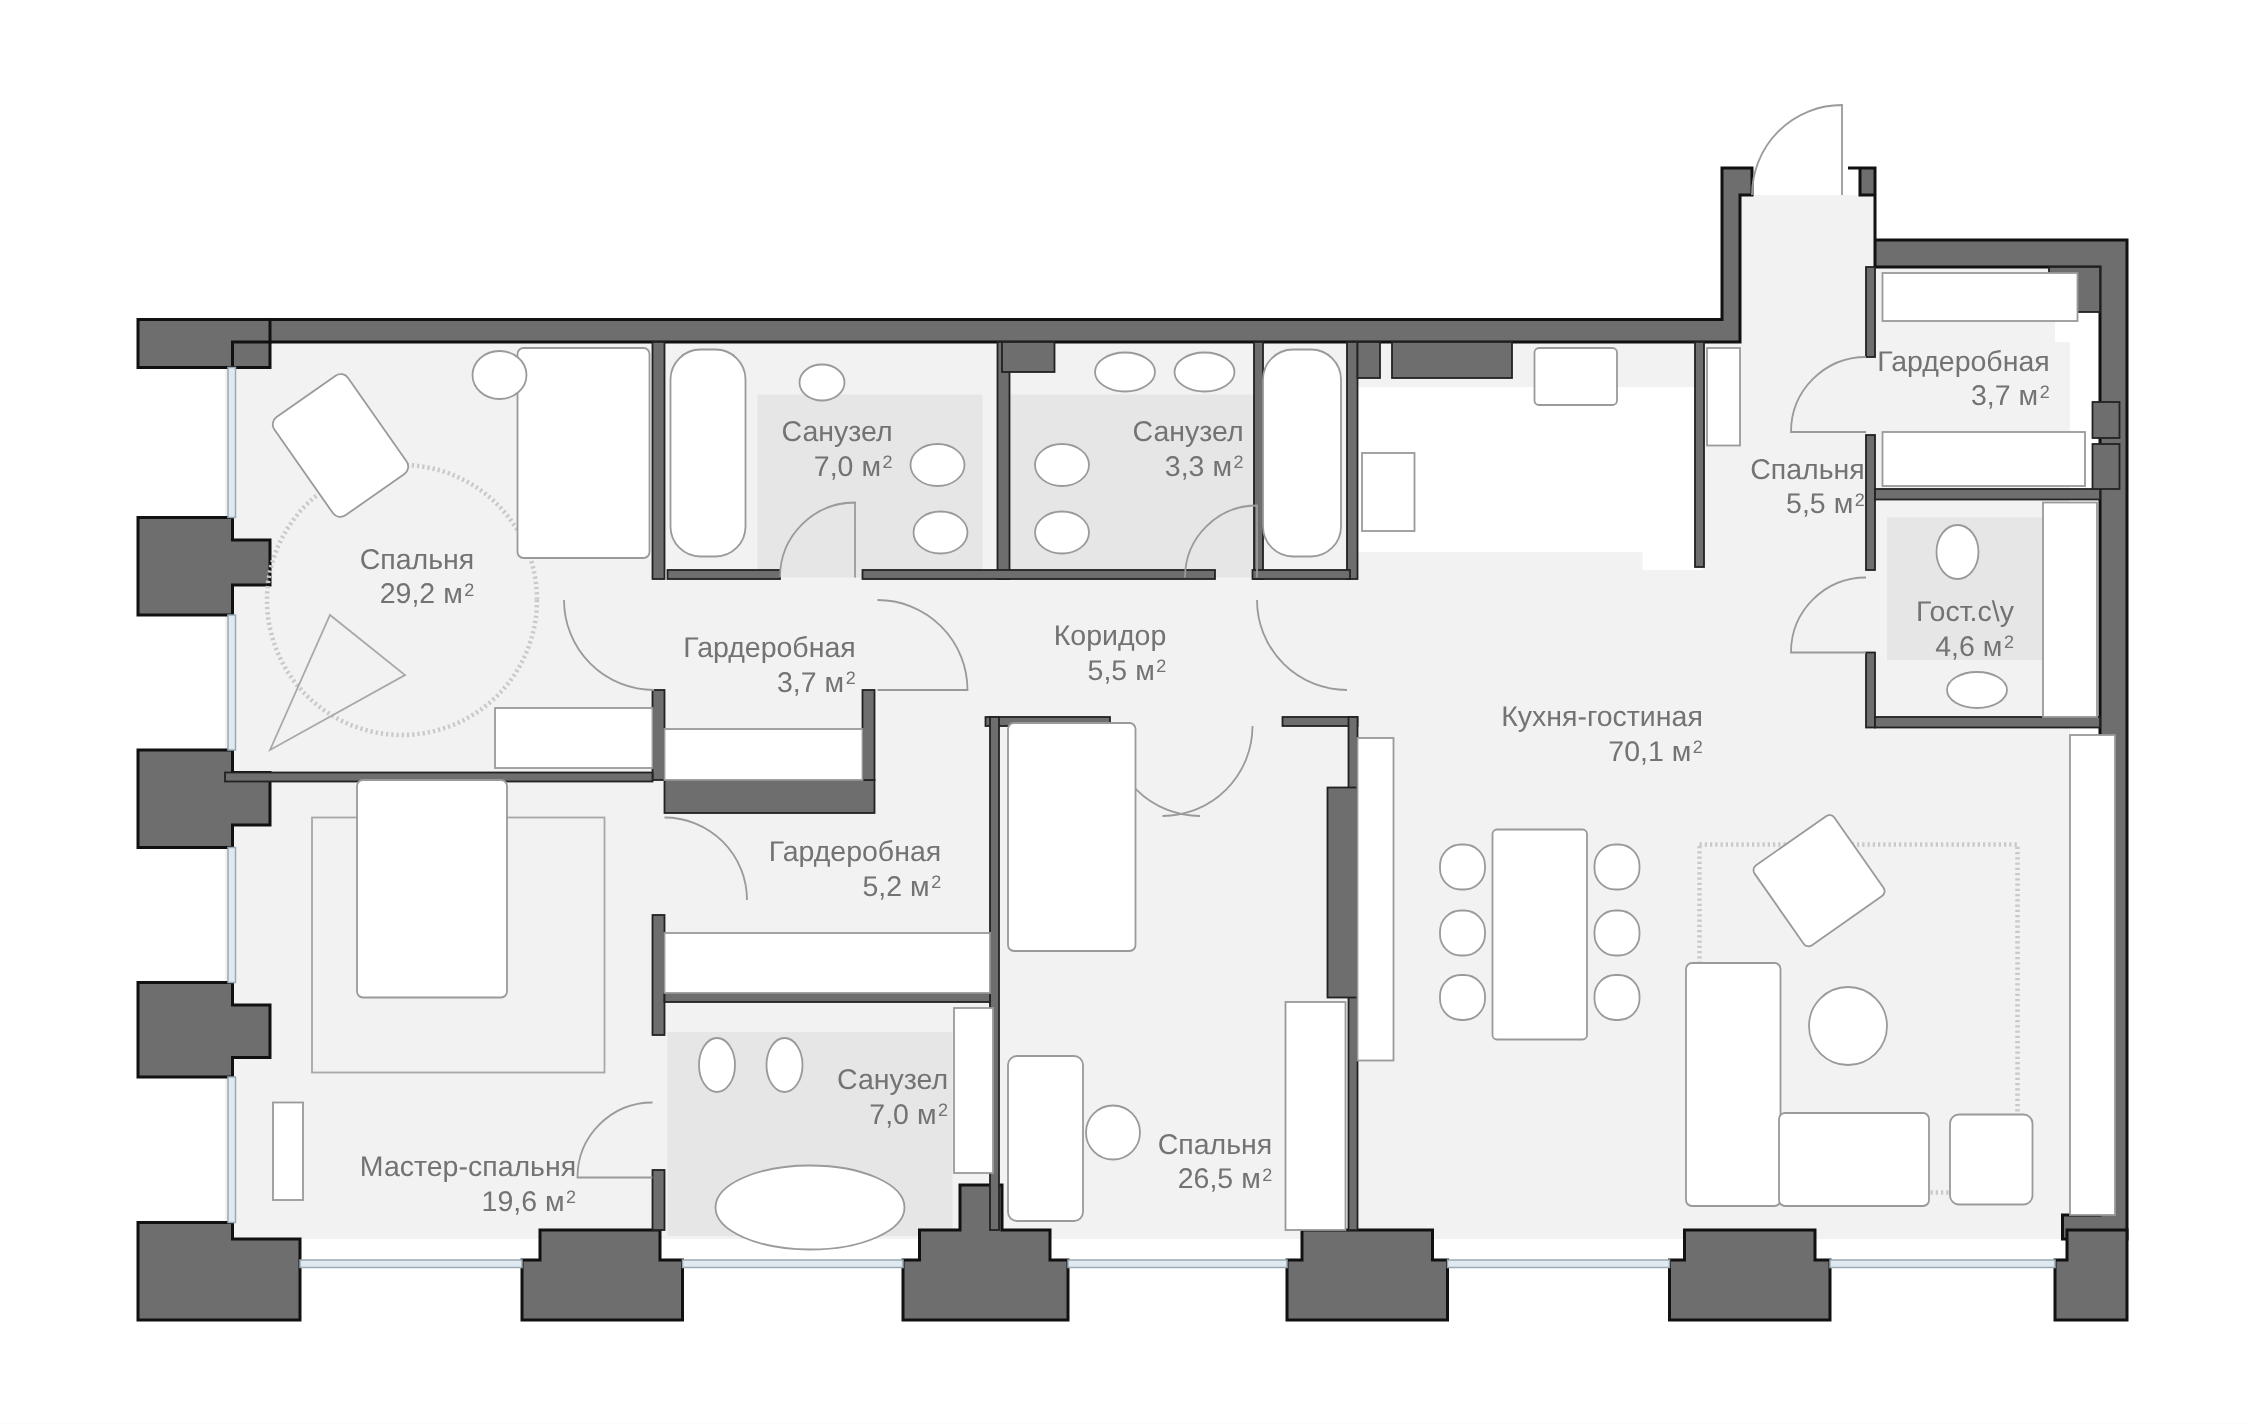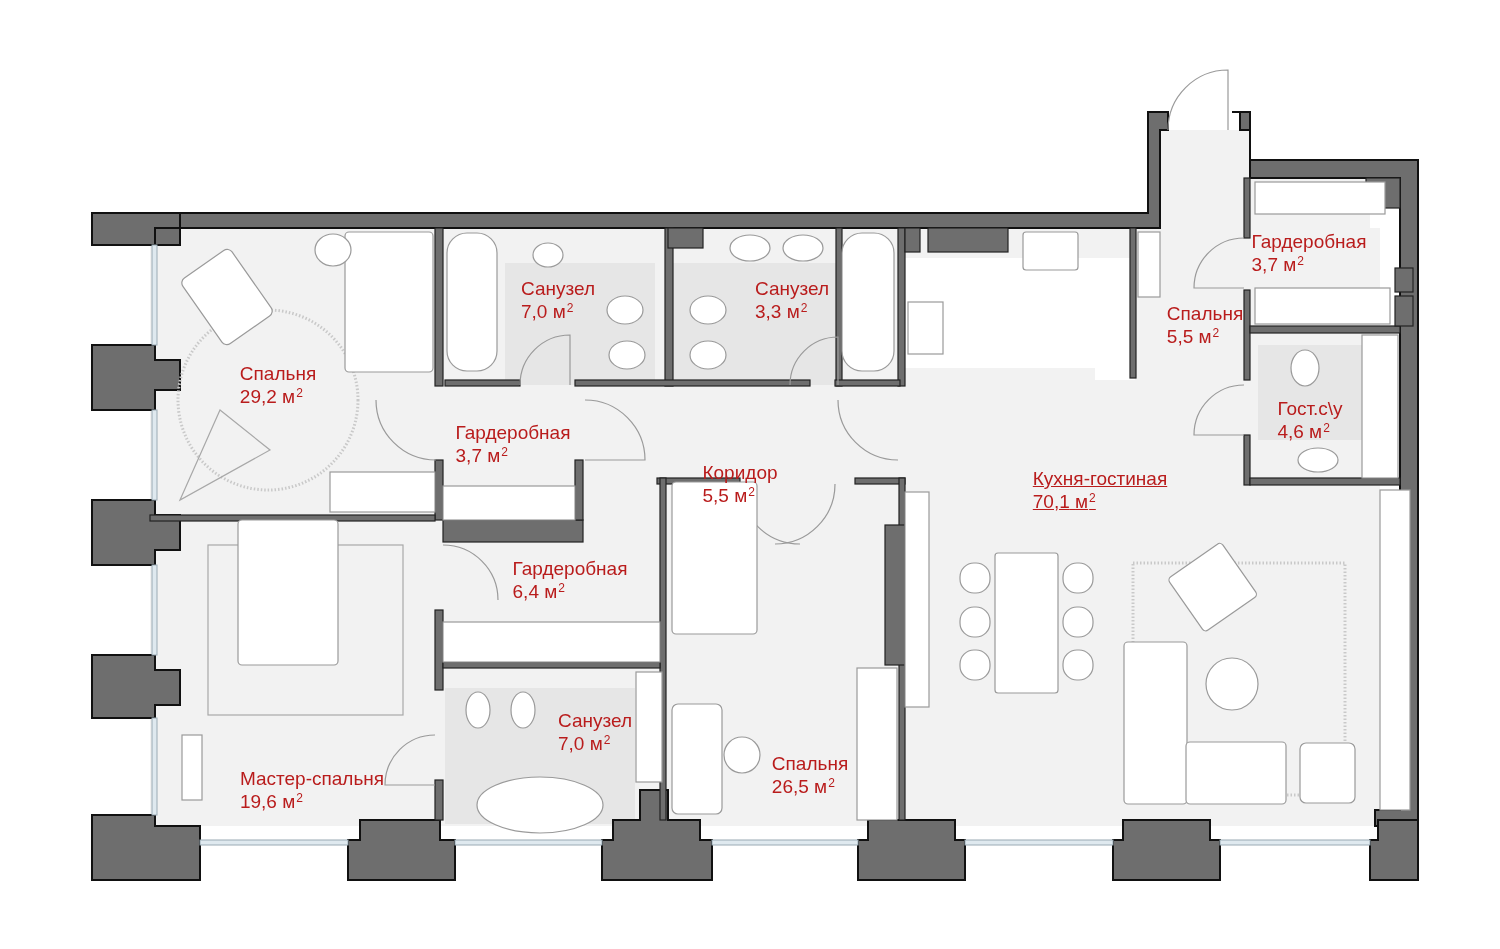--- a/index.html
+++ b/index.html
@@ -8,21 +8,21 @@
   .floor { fill:#f2f2f2; }
   .tile { fill:#e6e6e6; }
   .white { fill:#ffffff; }
   .wall { fill:#6e6e6e; stroke:#111111; stroke-width:2; }
   .iwall { fill:#6e6e6e; stroke:#222222; stroke-width:1.2; }
   .furn { fill:#ffffff; stroke:#9a9a9a; stroke-width:1.2; }
   .line { fill:none; stroke:#a8a8a8; stroke-width:1.2; }
   .door { fill:none; stroke:#9a9a9a; stroke-width:1.2; }
   .window { fill:#dfe9ef; stroke:#9aaab4; stroke-width:1; }
   .rug { fill:none; stroke:#c9c9c9; stroke-width:3; stroke-dasharray:1.5 2; }
-  .label { position:absolute; text-align:left; color:#b91c1c; font-size:19px; line-height:23px; transform:translateX(-50%); white-space:nowrap; }
+  .label { position:absolute; text-align:right; color:#737373; font-size:19px; line-height:23px; transform:translateX(-50%); white-space:nowrap; }
   .label sup { font-size:12px; vertical-align:top; position:relative; top:-3px; margin-left:1px; }
 </style>
 </head>
 <body>
 
 <svg id="plan" viewBox="0 0 1500 949" xmlns="http://www.w3.org/2000/svg">
 
   <g>
     <rect class="floor" x="150" y="228" width="1230" height="598"></rect>
     <rect class="floor" x="1160" y="130" width="90" height="110"></rect>
@@ -189,43 +189,43 @@
   <div><span>7,0</span> <span>м</span><sup>2</sup></div>
 </div>
 <div class="label" style="left:792px;top:277px;">
   <div>Санузел</div>
   <div><span>3,3</span> <span>м</span><sup>2</sup></div>
 </div>
 <div class="label" style="left:513px;top:421px;">
   <div>Гардеробная</div>
   <div><span>3,7</span> <span>м</span><sup>2</sup></div>
 </div>
-<div class="label" style="left:740px;top:413px;margin-top:48px;">
+<div class="label" style="left:740px;top:413px;">
   <div>Коридор</div>
   <div><span>5,5</span> <span>м</span><sup>2</sup></div>
 </div>
 <div class="label" style="left:1309px;top:230px;">
   <div>Гардеробная</div>
   <div><span>3,7</span> <span>м</span><sup>2</sup></div>
 </div>
 <div class="label" style="left:1205px;top:302px;">
   <div>Спальня</div>
   <div><span>5,5</span> <span>м</span><sup>2</sup></div>
 </div>
 <div class="label" style="left:1310px;top:397px;">
   <div>Гост.с\у</div>
   <div><span>4,6</span> <span>м</span><sup>2</sup></div>
 </div>
-<div class="label" style="left:1100px;top:467px;text-decoration:underline;">
+<div class="label" style="left:1068px;top:467px;">
   <div>Кухня-гостиная</div>
   <div><span>70,1</span> <span>м</span><sup>2</sup></div>
 </div>
 <div class="label" style="left:570px;top:557px;">
   <div>Гардеробная</div>
-  <div><span>6,4</span> <span>м</span><sup>2</sup></div>
+  <div><span>5,2</span> <span>м</span><sup>2</sup></div>
 </div>
 <div class="label" style="left:312px;top:724px;margin-top:43px;">
   <div>Мастер-спальня</div>
   <div><span>19,6</span> <span>м</span><sup>2</sup></div>
 </div>
 <div class="label" style="left:595px;top:709px;">
   <div>Санузел</div>
   <div><span>7,0</span> <span>м</span><sup>2</sup></div>
 </div>
 <div class="label" style="left:810px;top:752px;">

